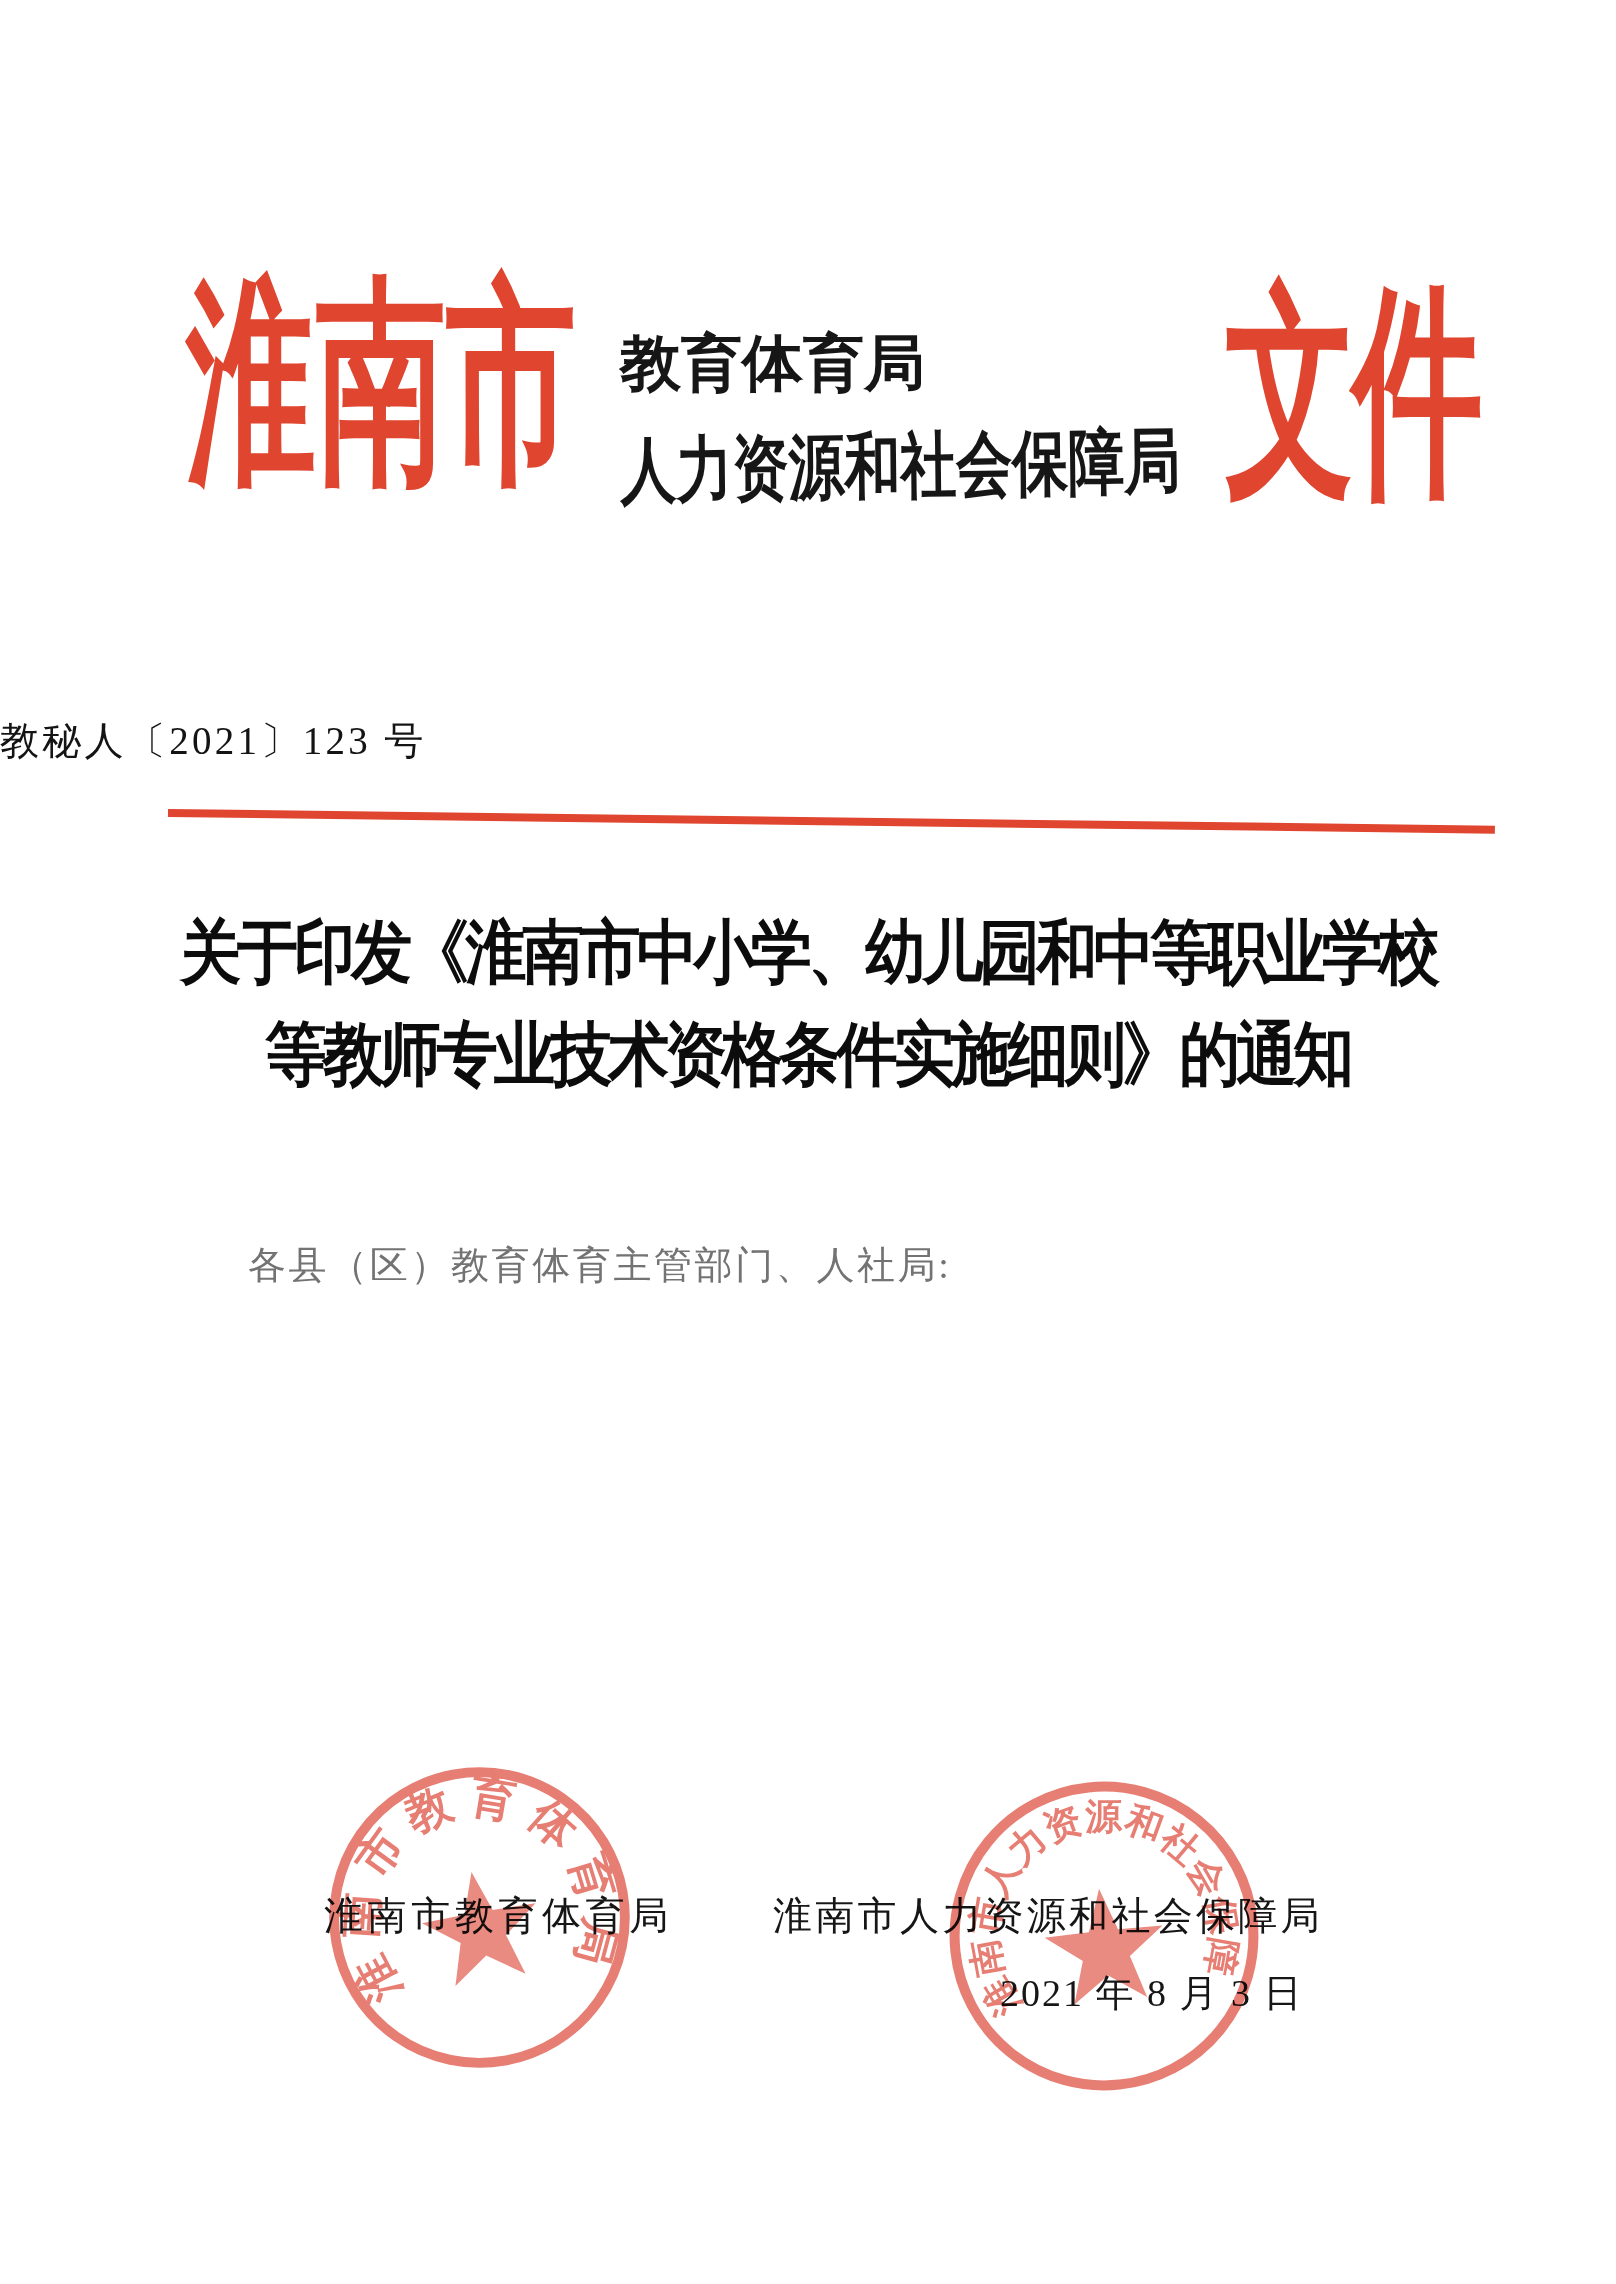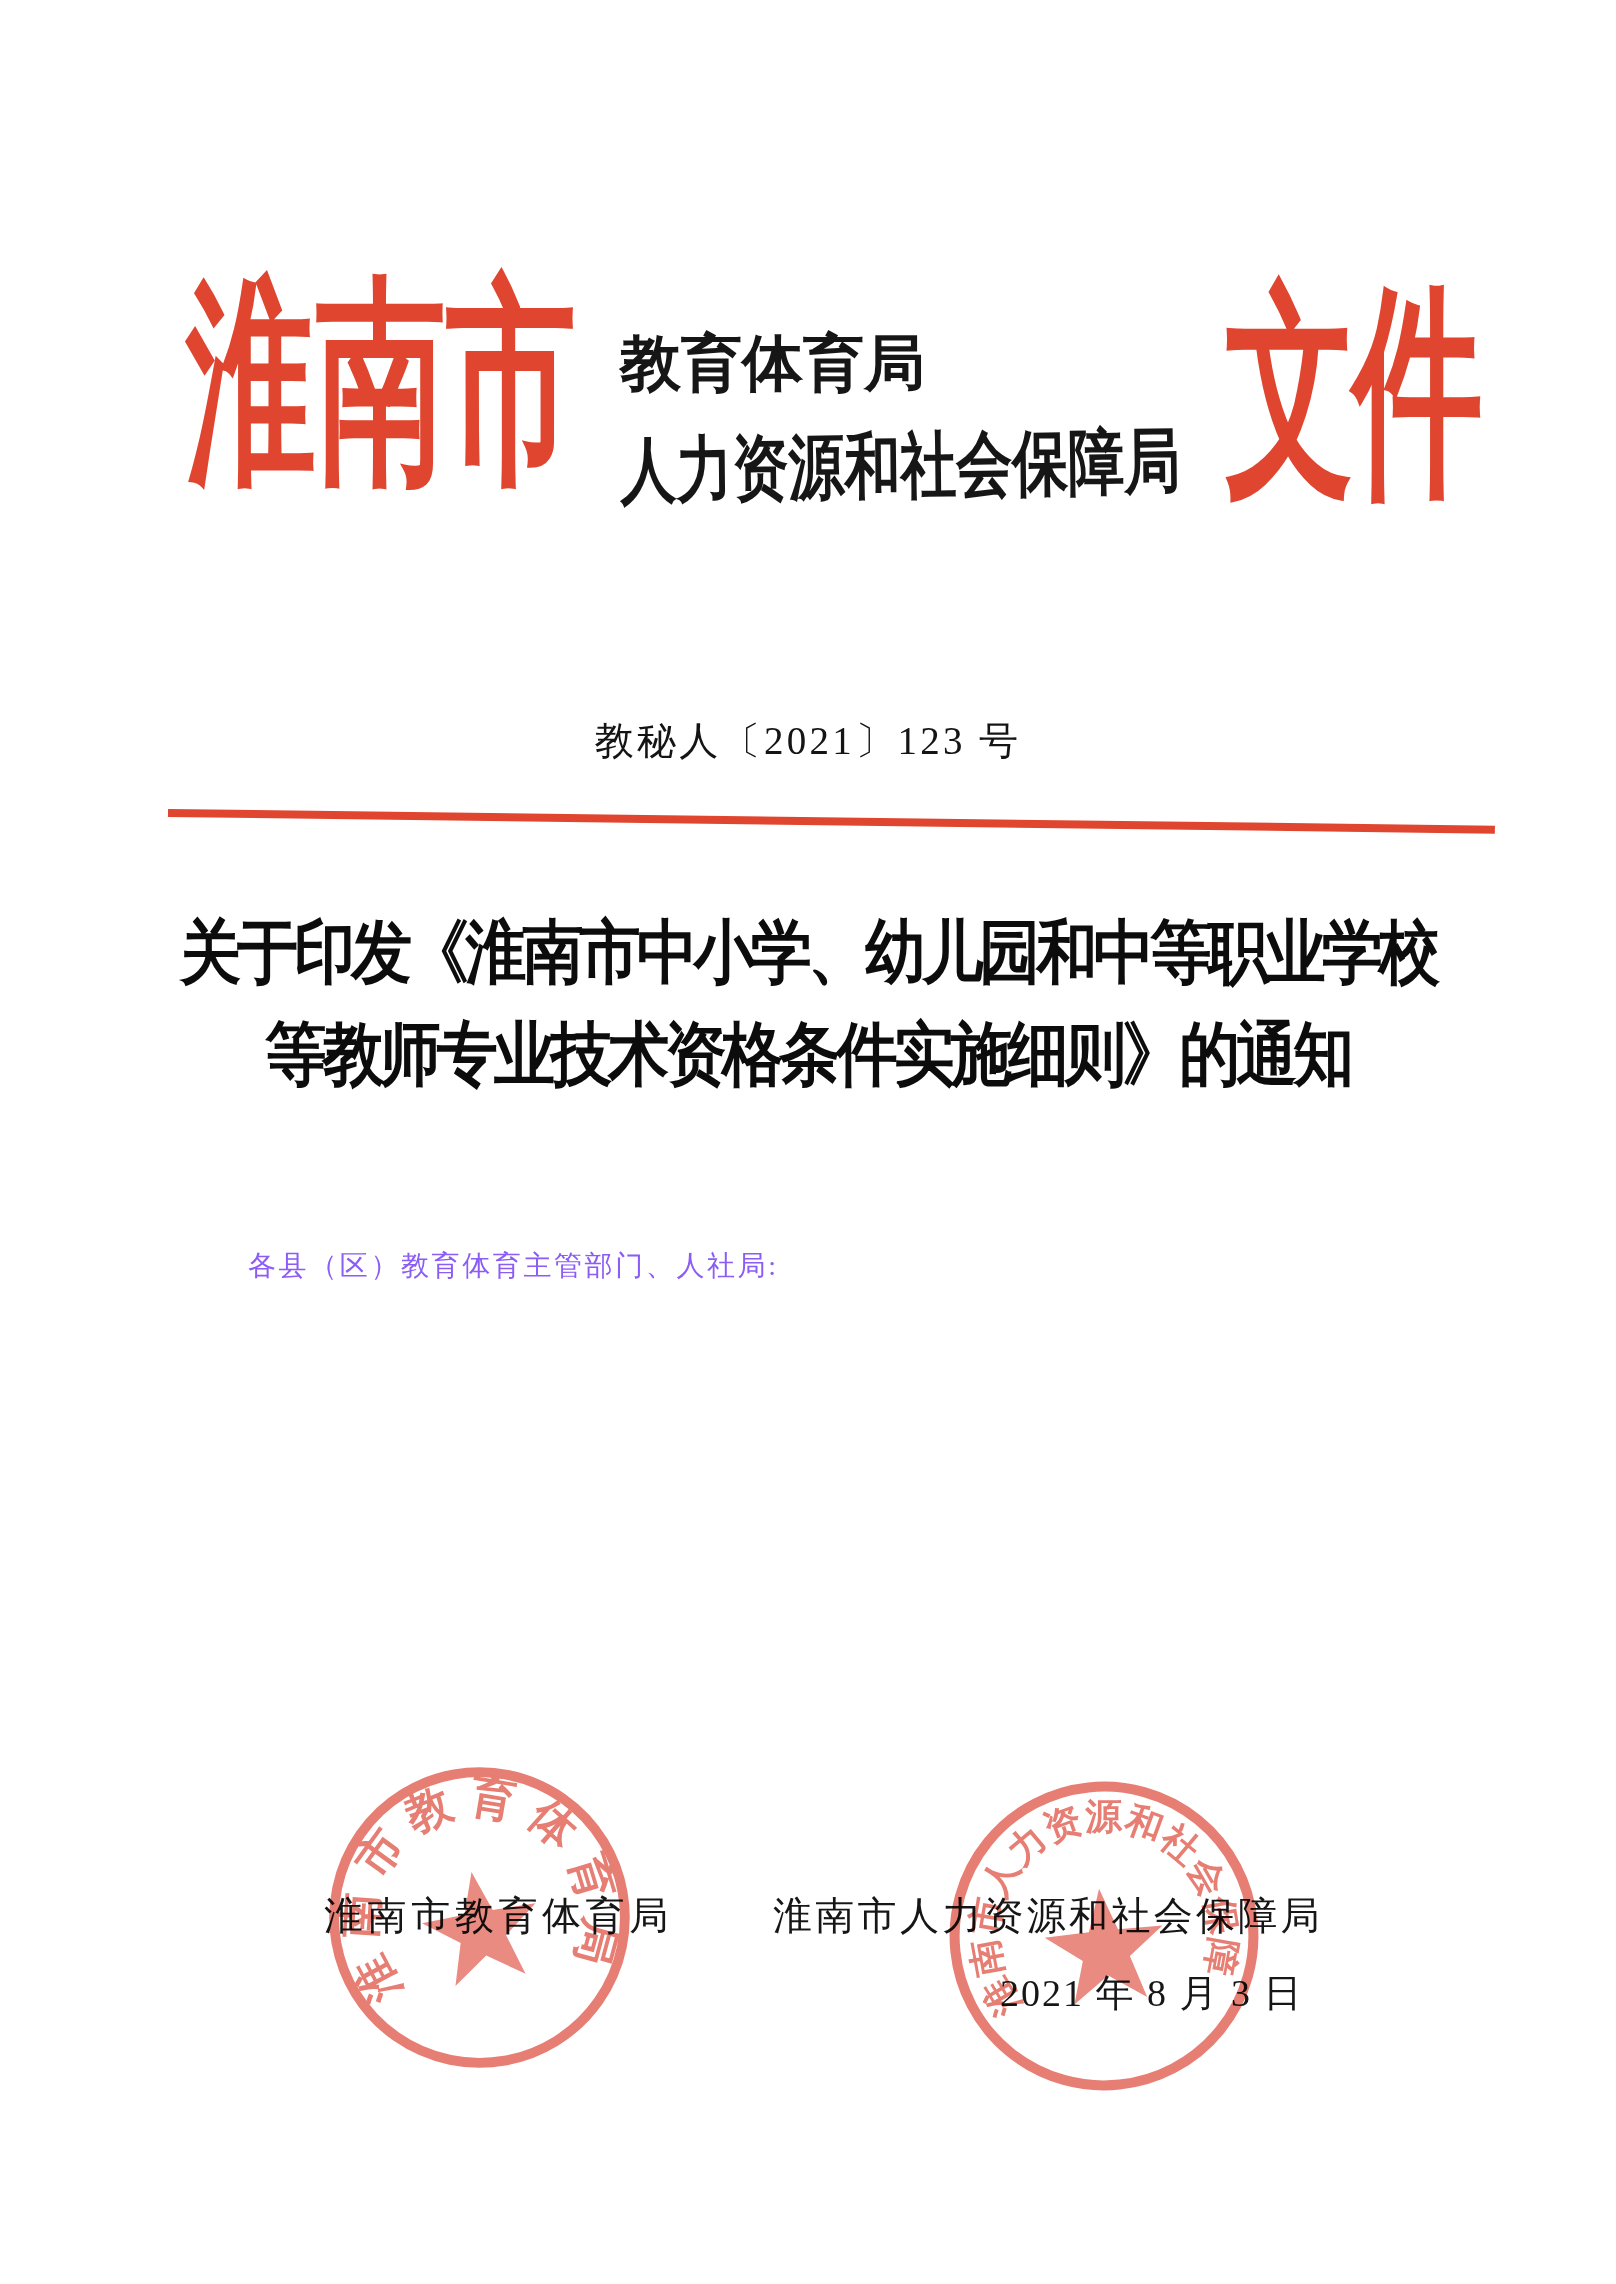--- a/index.html
+++ b/index.html
@@ -45,21 +45,21 @@
     position:absolute; left:1225px; top:279px;
     font-size:130px; font-weight:bold; line-height:1;
     color:var(--red); letter-spacing:-2.6px;
     transform:scaleY(1.75); transform-origin:top left;
     white-space:nowrap;
   }
 
   
   .docnum {
     position:absolute; left:0; top:714px; width:1616px;
-    text-align:center; font-size:39px; letter-spacing:3.3px;
+    text-align:left; font-size:39px; letter-spacing:3.3px;
     color:#141414;
   }
   .redline {
     position:absolute; left:168px; top:809px;
     width:1327px; height:7.8px;
     background:var(--red);
     transform:rotate(0.72deg); transform-origin:left center;
   }
 
   
@@ -67,22 +67,22 @@
     position:absolute; left:0; top:902px; width:1616px;
     text-align:center;
     font-size:61px; font-weight:bold; line-height:89px;
     letter-spacing:-3.9px; color:#0c0c0c;
     transform:scaleY(1.14); transform-origin:top center;
   }
 
   
   .body-text {
     position:absolute; left:248px; top:1177px; width:1138px;
-    font-size:28px; line-height:59px; letter-spacing:2.6px;
-    white-space:pre-line; color:#8b5cf6;
+    font-size:38px; line-height:59px; letter-spacing:2.6px;
+    white-space:pre-line; color:#737373;
   }
 
   
   .sig-left  { position:absolute; left:324px;  top:1889px; font-size:39px; letter-spacing:4.6px; white-space:nowrap; }
   .sig-right { position:absolute; left:773px; top:1889px; font-size:39px; letter-spacing:3.3px; white-space:nowrap; }
   .sig-date  { position:absolute; left:1000px; top:1968px; font-size:38px; letter-spacing:2px; white-space:nowrap; }
 
   
   .seal {
     position:absolute;

